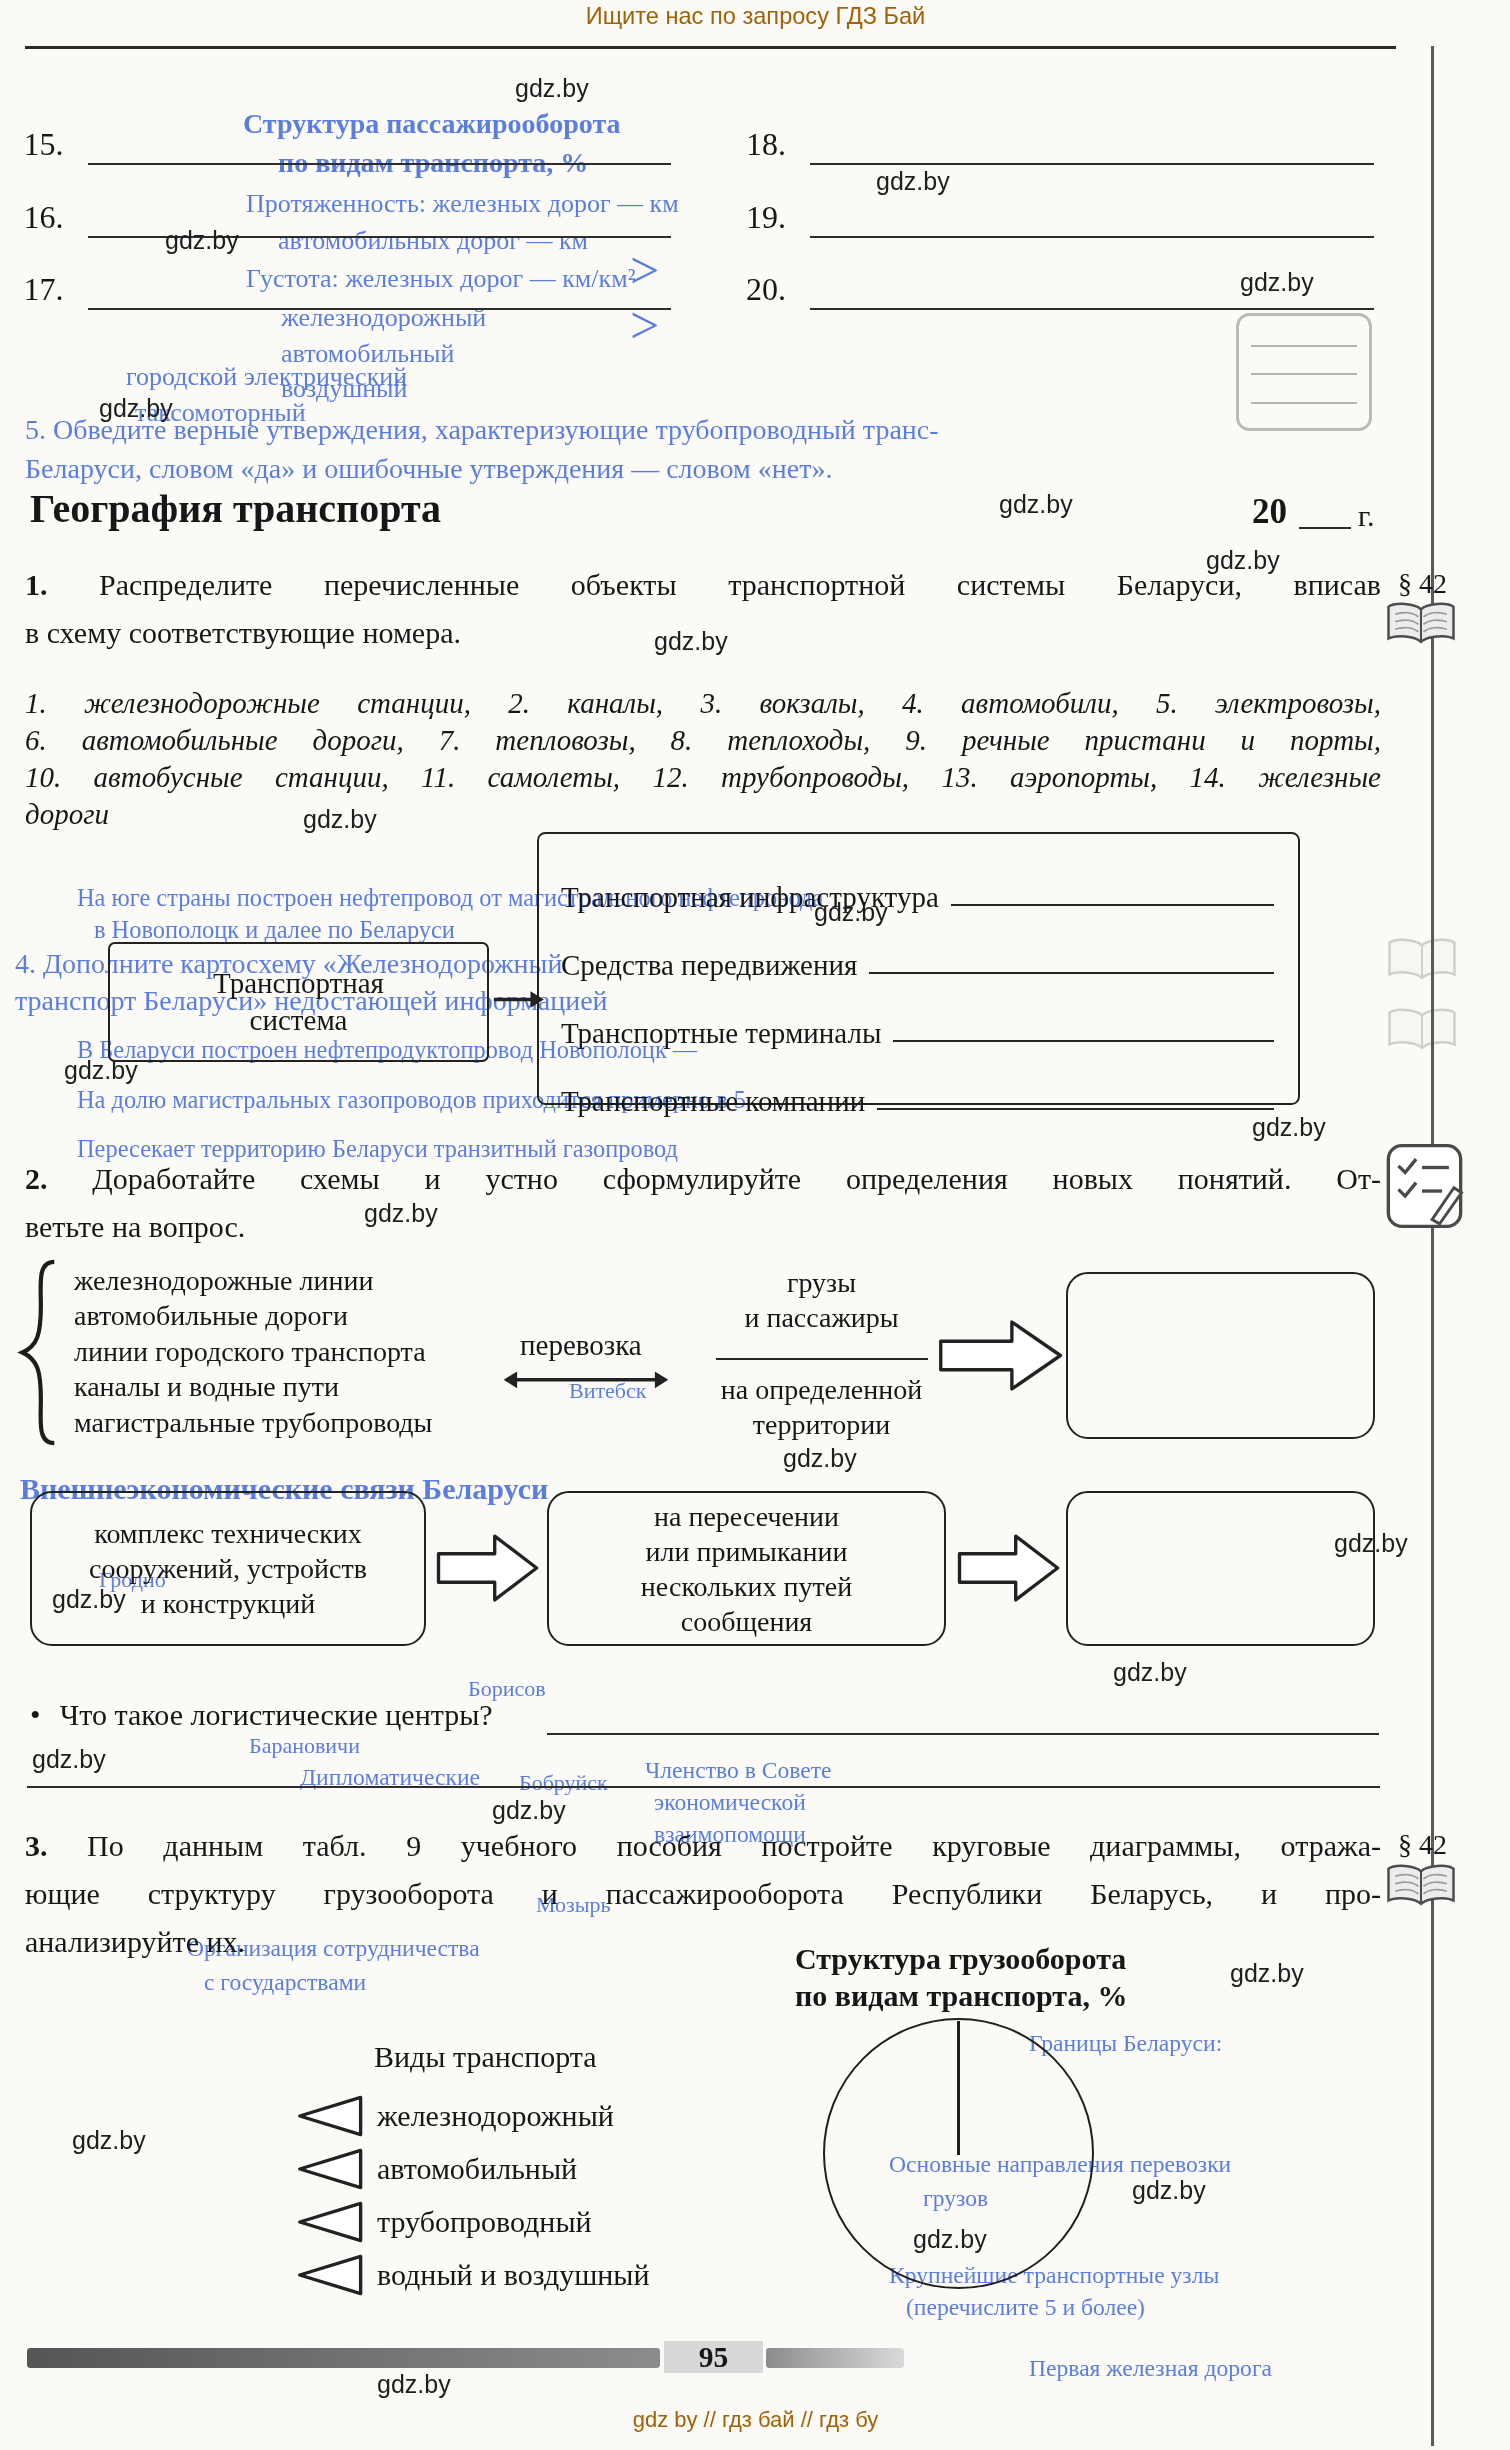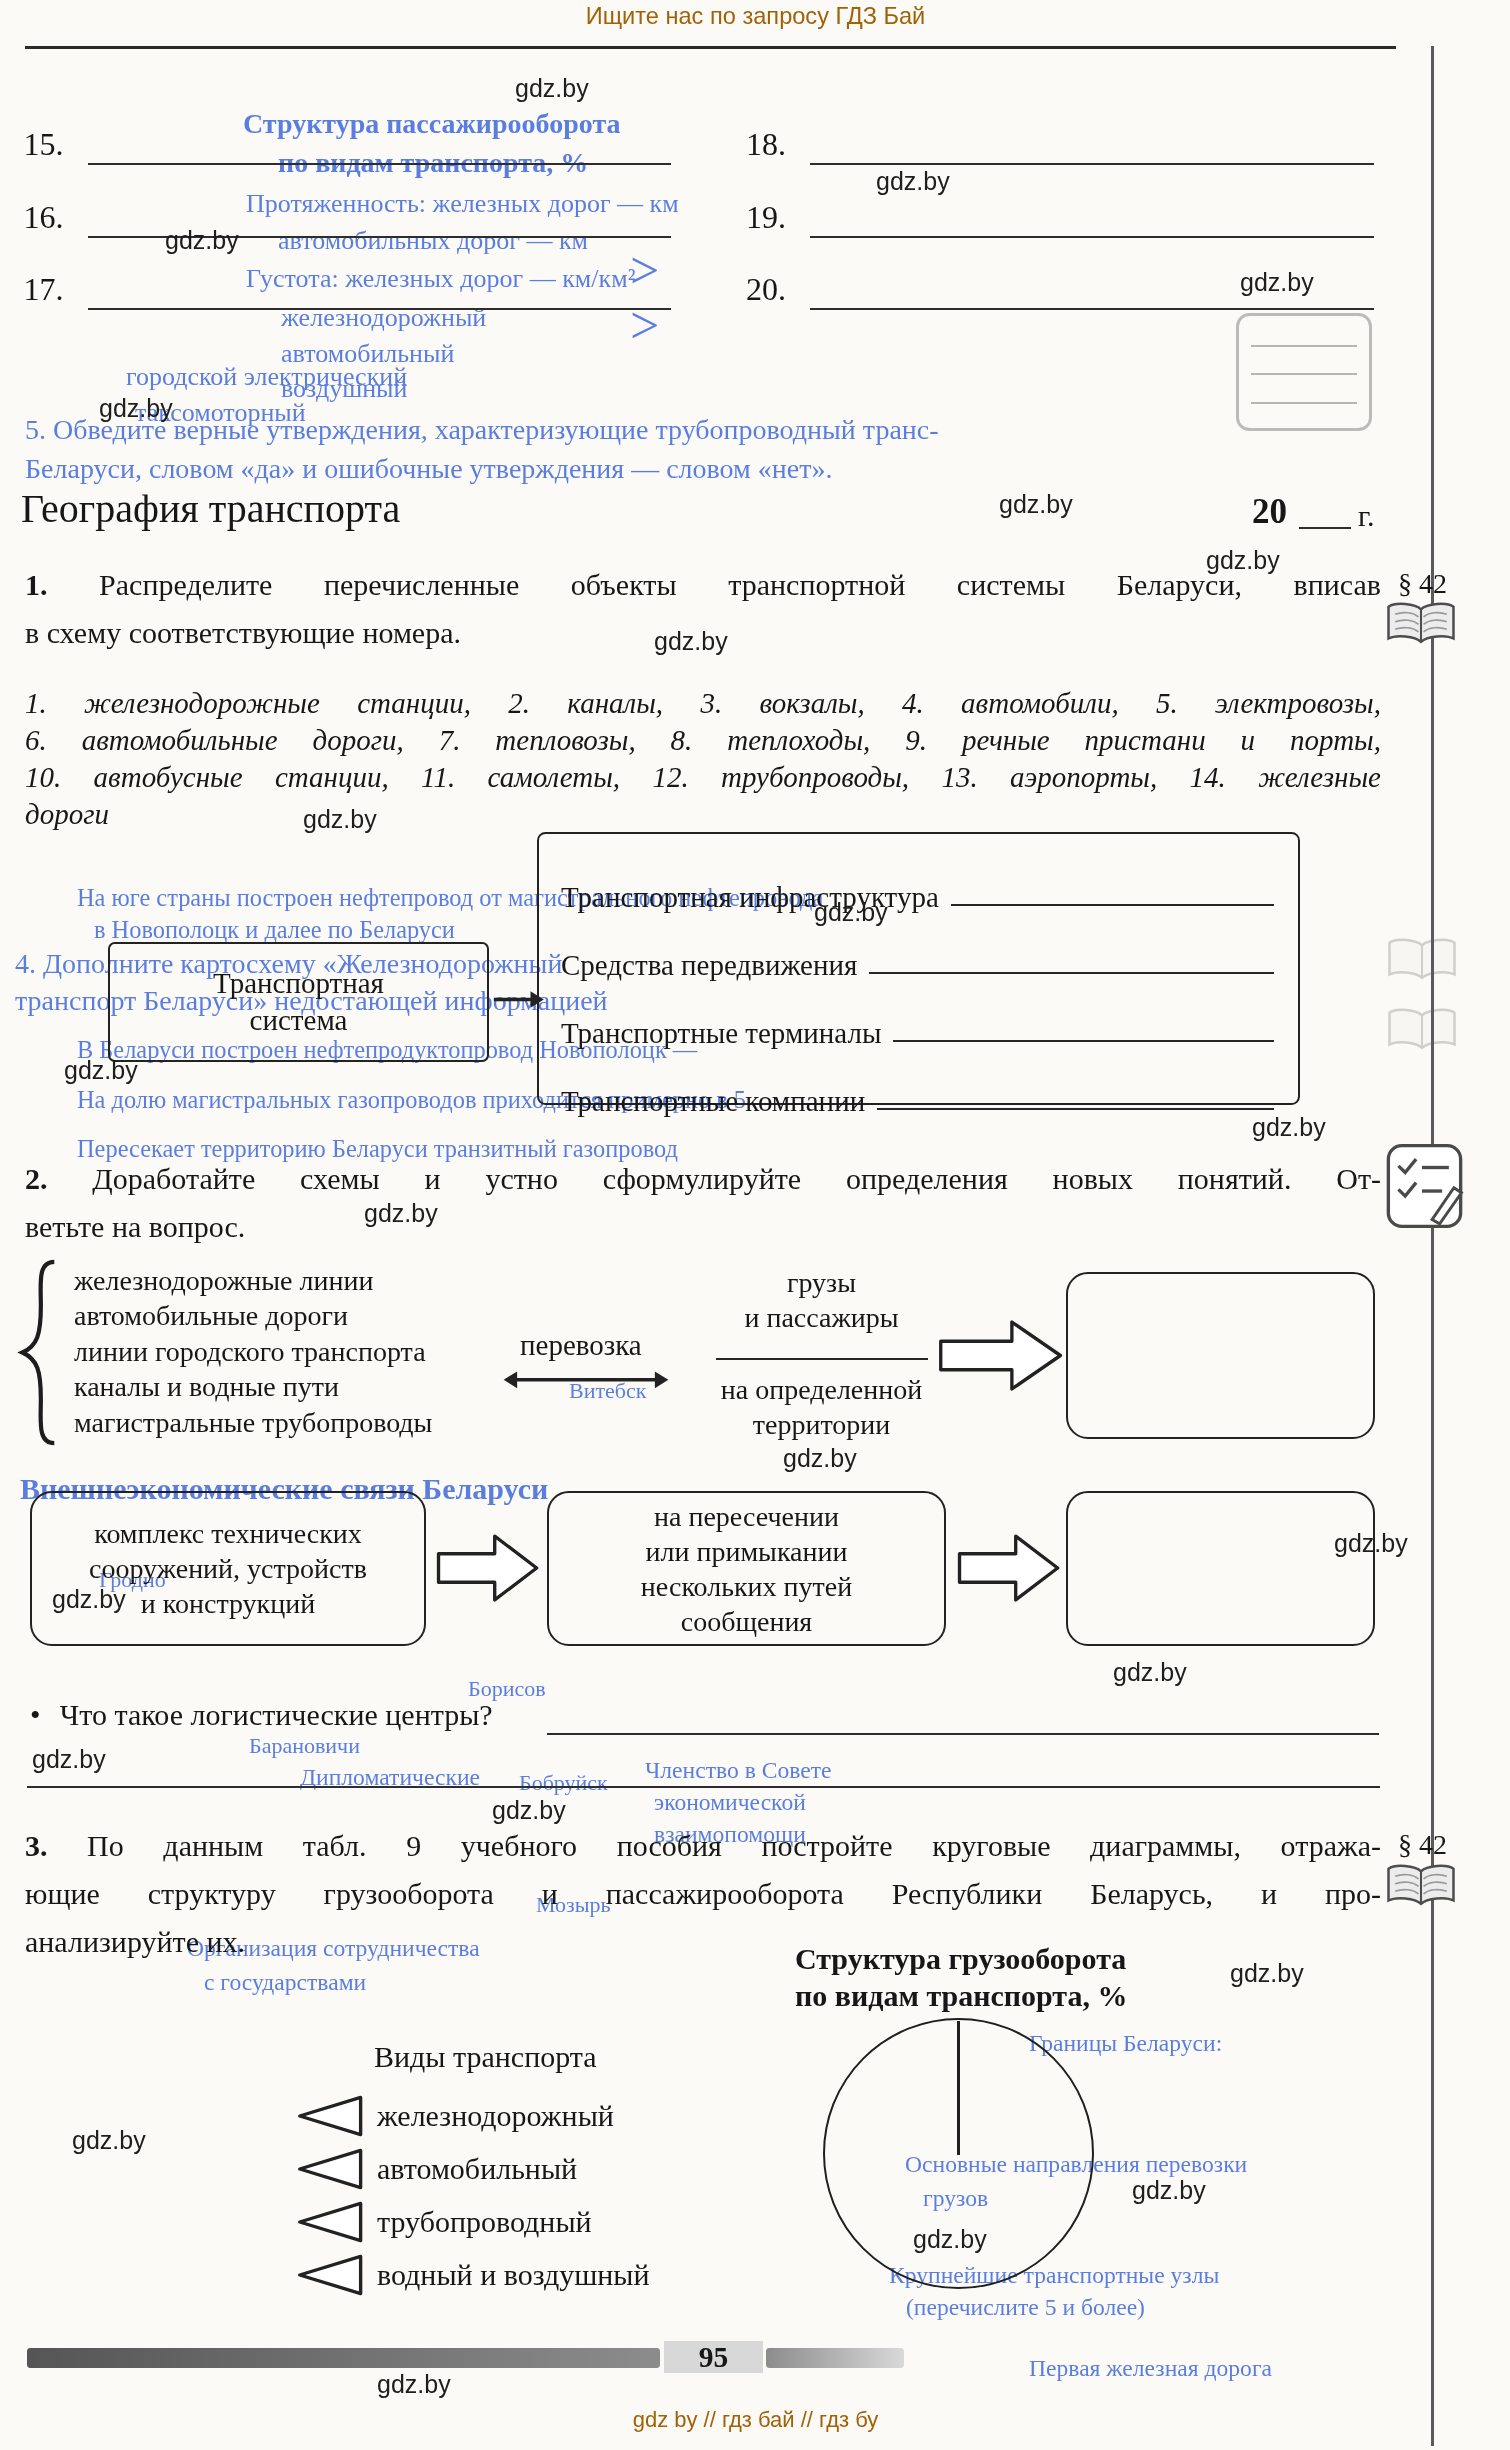--- a/index.html
+++ b/index.html
@@ -93,21 +93,21 @@
       <span class="bleed-frag" style="left: 249px; top: 1733px; font-size: 22px;">Барановичи</span>
       <span class="bleed-frag" style="left: 519px; top: 1770px; font-size: 22px;">Бобруйск</span>
       <span class="bleed-frag" style="left: 536px; top: 1892px; font-size: 22px;">Мозырь</span>
       <span class="bleed-frag" style="left: 300px; top: 1764px; font-size: 23.6px;">Дипломатические</span>
       <span class="bleed-frag" style="left: 645px; top: 1757px; font-size: 23.6px;">Членство в Совете</span>
       <span class="bleed-frag" style="left: 654px; top: 1789px; font-size: 23.6px;">экономической</span>
       <span class="bleed-frag" style="left: 654px; top: 1821px; font-size: 23.6px;">взаимопомощи</span>
       <span class="bleed-frag" style="left: 187px; top: 1935px; font-size: 23.6px;">Организация сотрудничества</span>
       <span class="bleed-frag" style="left: 204px; top: 1969px; font-size: 23.6px;">с государствами</span>
       <span class="bleed-frag" style="left: 1029px; top: 2030px; font-size: 23.6px;">Границы Беларуси:</span>
-      <span class="bleed-frag" style="left: 889px; top: 2151px; font-size: 23.6px; margin-left: 16px;">Основные направления перевозки</span>
+      <span class="bleed-frag" style="left: 889px; top: 2151px; font-size: 23.6px;">Основные направления перевозки</span>
       <span class="bleed-frag" style="left: 923px; top: 2185px; font-size: 23.6px;">грузов</span>
       <span class="bleed-frag" style="left: 889px; top: 2262px; font-size: 23.6px;">Крупнейшие транспортные узлы</span>
       <span class="bleed-frag" style="left: 906px; top: 2294px; font-size: 23.6px;">(перечислите 5 и более)</span>
       <span class="bleed-frag" style="left: 1029px; top: 2355px; font-size: 23.6px;">Первая железная дорога</span>
     </div>
 
   <div>
       <span class="wm" style="left: 515px; top: 74px;">gdz.by</span>
       <span class="wm" style="left: 876px; top: 167px;">gdz.by</span>
       <span class="wm" style="left: 165px; top: 226px;">gdz.by</span>
@@ -149,21 +149,21 @@
     <span class="num" style="left:23.6px;top:199px">16.</span>
     <div class="bline" style="left:88px;top:236px;width:583px"></div>
     <span class="num" style="left:746px;top:199px">19.</span>
     <div class="bline" style="left:810px;top:236px;width:564px"></div>
 
     <span class="num" style="left:23.6px;top:271px">17.</span>
     <div class="bline" style="left:88px;top:308px;width:583px"></div>
     <span class="num" style="left:746px;top:271px">20.</span>
     <div class="bline" style="left:810px;top:308px;width:564px"></div>
 
-    <div class="abs" style="left:21px;top:485px;font-size:40px;font-weight:normal;white-space:nowrap">География транспорта</div>
+    <div class="abs" style="left:30px;top:485px;font-size:40px;font-weight:bold;white-space:nowrap">География транспорта</div>
     <span class="abs" style="left:1252px;top:492px;font-size:35px;font-weight:bold">20</span>
     <div class="bline" style="left:1299px;top:527px;width:52px"></div>
     <span class="abs" style="left:1358px;top:499px;font-size:30px">г.</span>
 
     <div class="margin-note" style="left:1398px;top:568px">§ 42</div>
     <span class="abs" style="left:1385px;top:601px">
       <svg width="72" height="45" viewBox="0 0 86 54">
           <path d="M43 10 C36 3 12 1 4 7 L4 45 C13 40 36 42 43 49 C50 42 73 40 82 45 L82 7 C74 1 50 3 43 10 Z" fill="#ececec" stroke="#4d4d4d" stroke-width="3"></path>
           <line x1="43" y1="10" x2="43" y2="49" stroke="#4d4d4d" stroke-width="2.5"></line>
           <path d="M12 16 C22 12 34 14 40 19 M12 25 C22 21 34 23 40 28 M12 34 C22 30 34 32 40 37" fill="none" stroke="#9a9a9a" stroke-width="2"></path>

